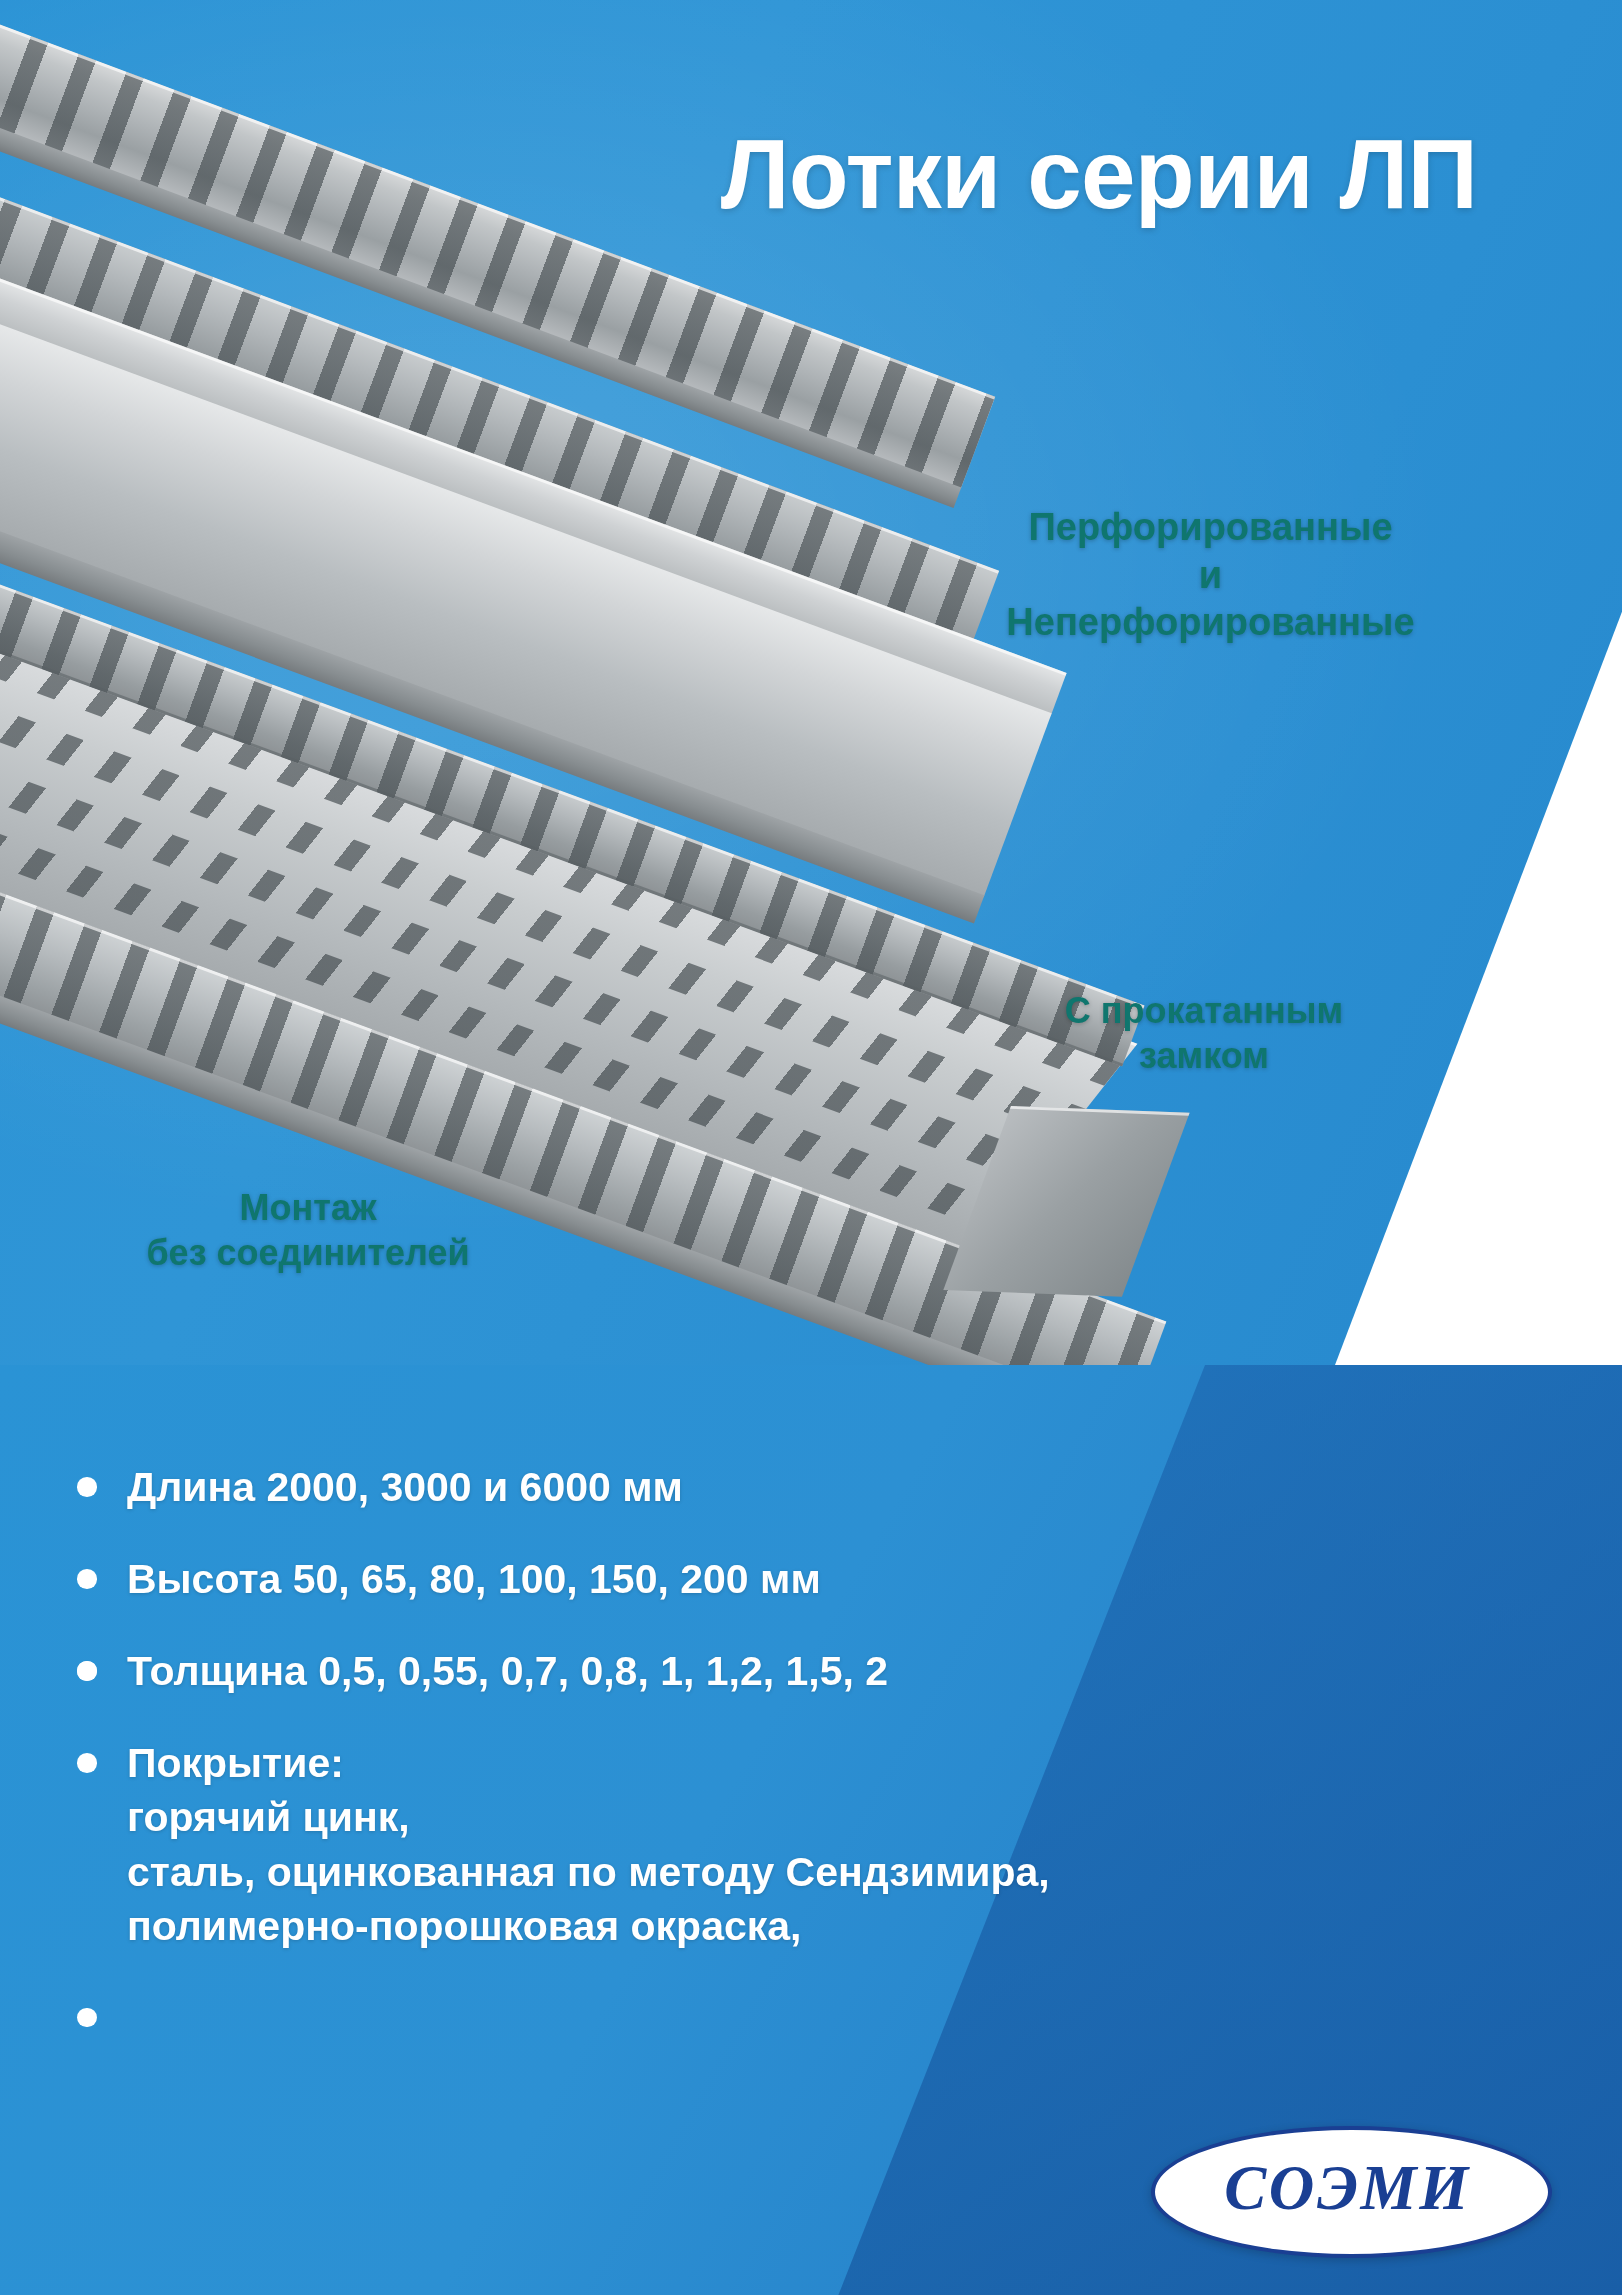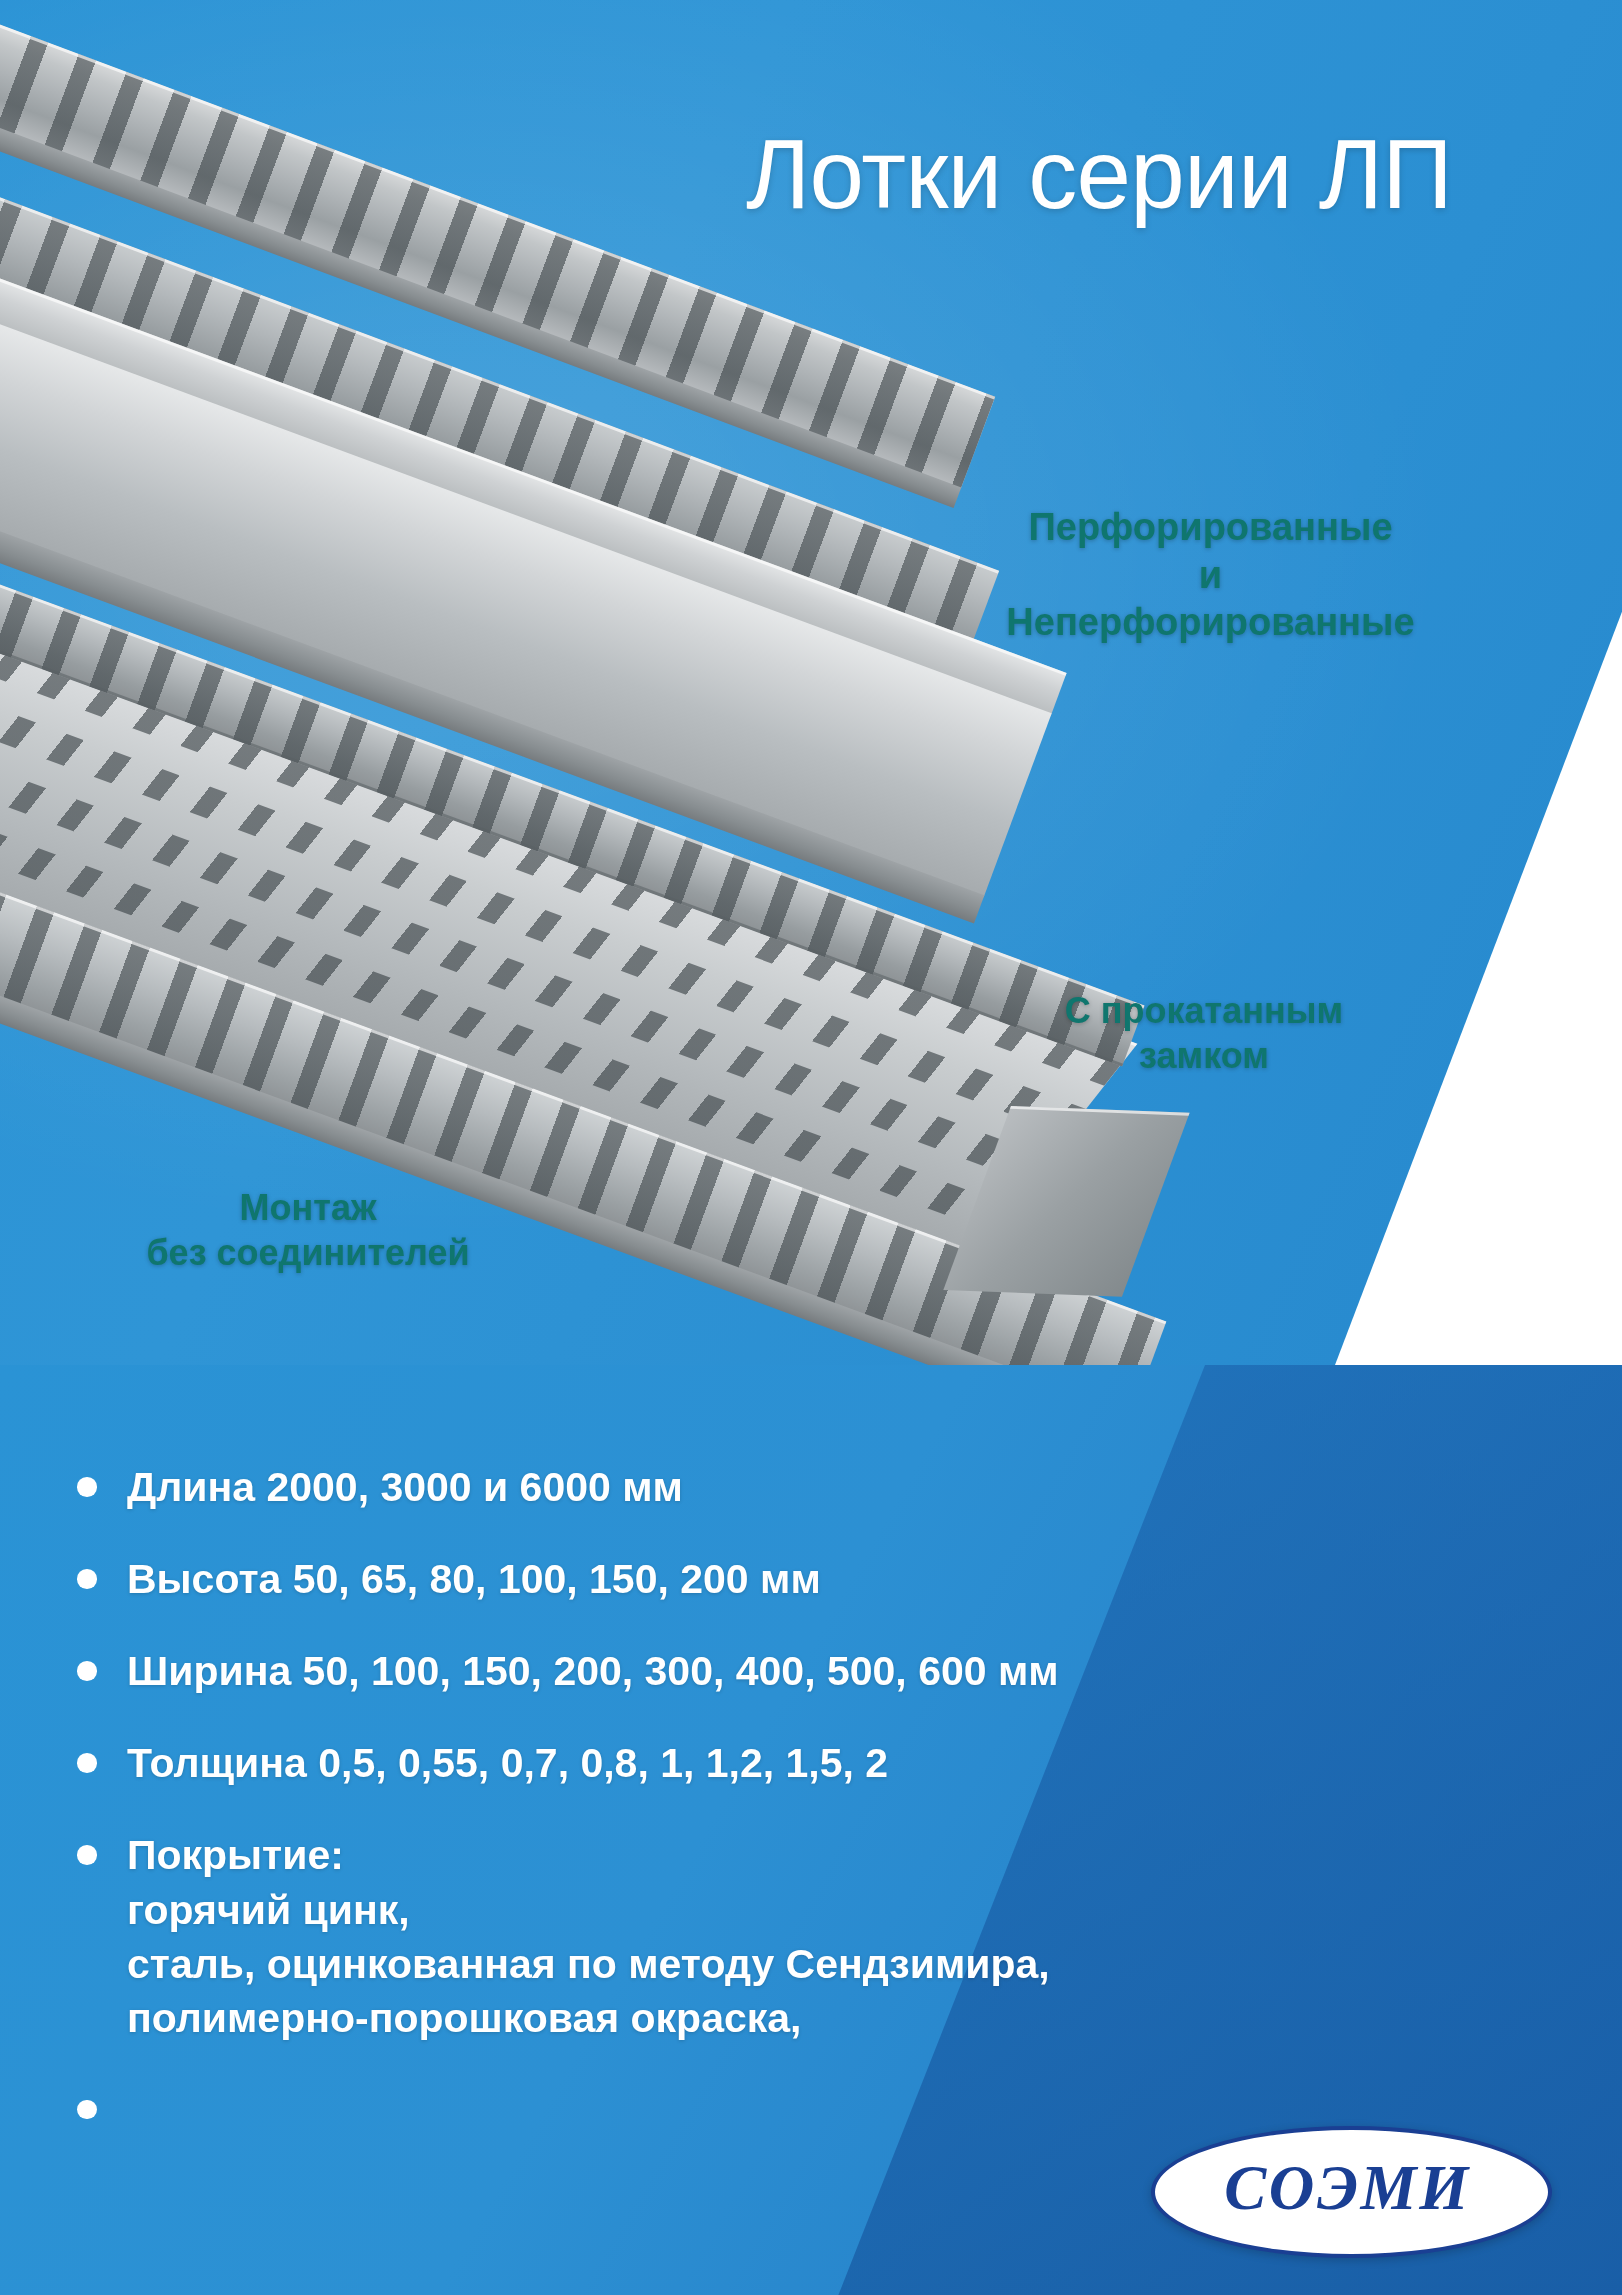--- a/index.html
+++ b/index.html
@@ -47,21 +47,21 @@
   }
 
   .hero-title {
     position: absolute;
     right: 92px;
     top: 56px;
     width: 864px;
     text-align: center;
     color: #ffffff;
     font-size: 98px;
-    font-weight: normal;
+    font-weight: bold;
     line-height: 1.08;
     letter-spacing: -0.7px;
     text-shadow: 0 2px 6.5px rgba(0,0,0,0.18);
   }
 
   .hero-label {
     position: absolute;
     color: #0f766e;
     font-weight: bold;
     text-shadow: 0 1.3px 4.6px rgba(0,0,0,0.25);
@@ -332,21 +332,20 @@
         <span>Длина 2000, 3000 и 6000 мм</span>
       </li>
 
       <li class="spec-item">
         <span class="bullet"></span>
         <span>Высота 50, 65, 80, 100, 150, 200 мм</span>
       </li>
 
       <li class="spec-item">
         <span class="bullet"></span>
-        <span>Ширина 50, 100, 150, 200, 300, 400, 500, 600 мм</span>
       </li>
 
       <li class="spec-item">
         <span class="bullet"></span>
         <span>Толщина 0,5, 0,55, 0,7, 0,8, 1, 1,2, 1,5, 2</span>
       </li>
 
       <li class="spec-item">
         <span class="bullet"></span>
         <span>Покрытие:</span>

